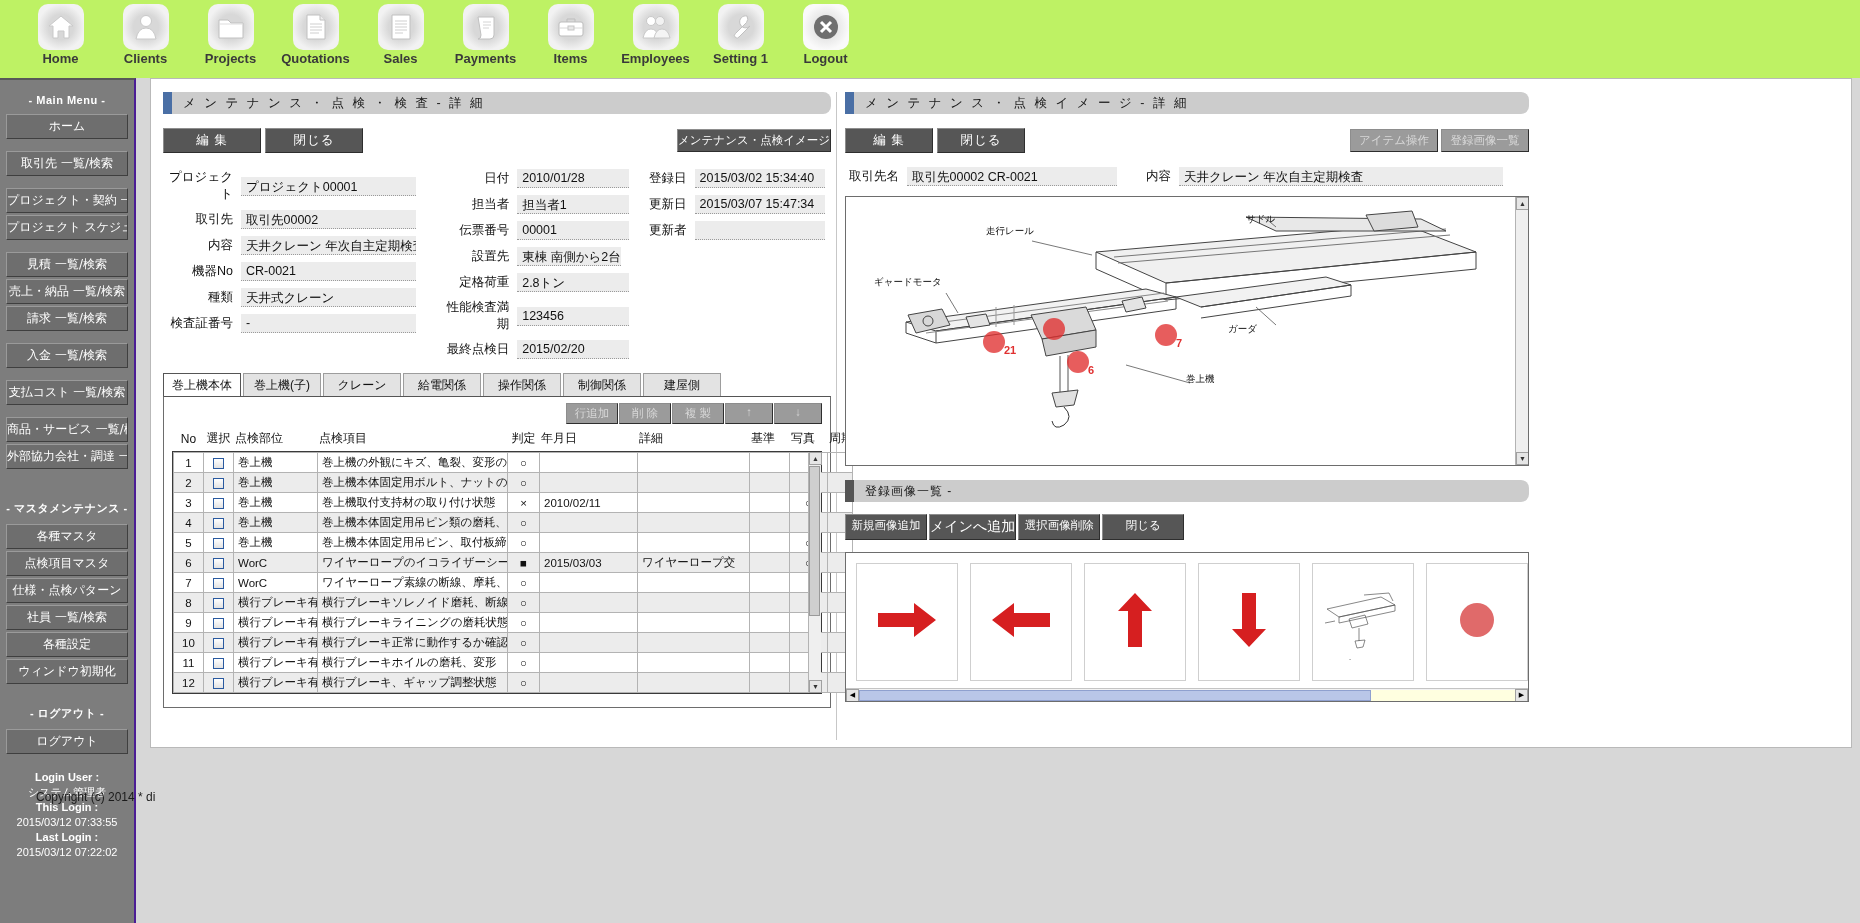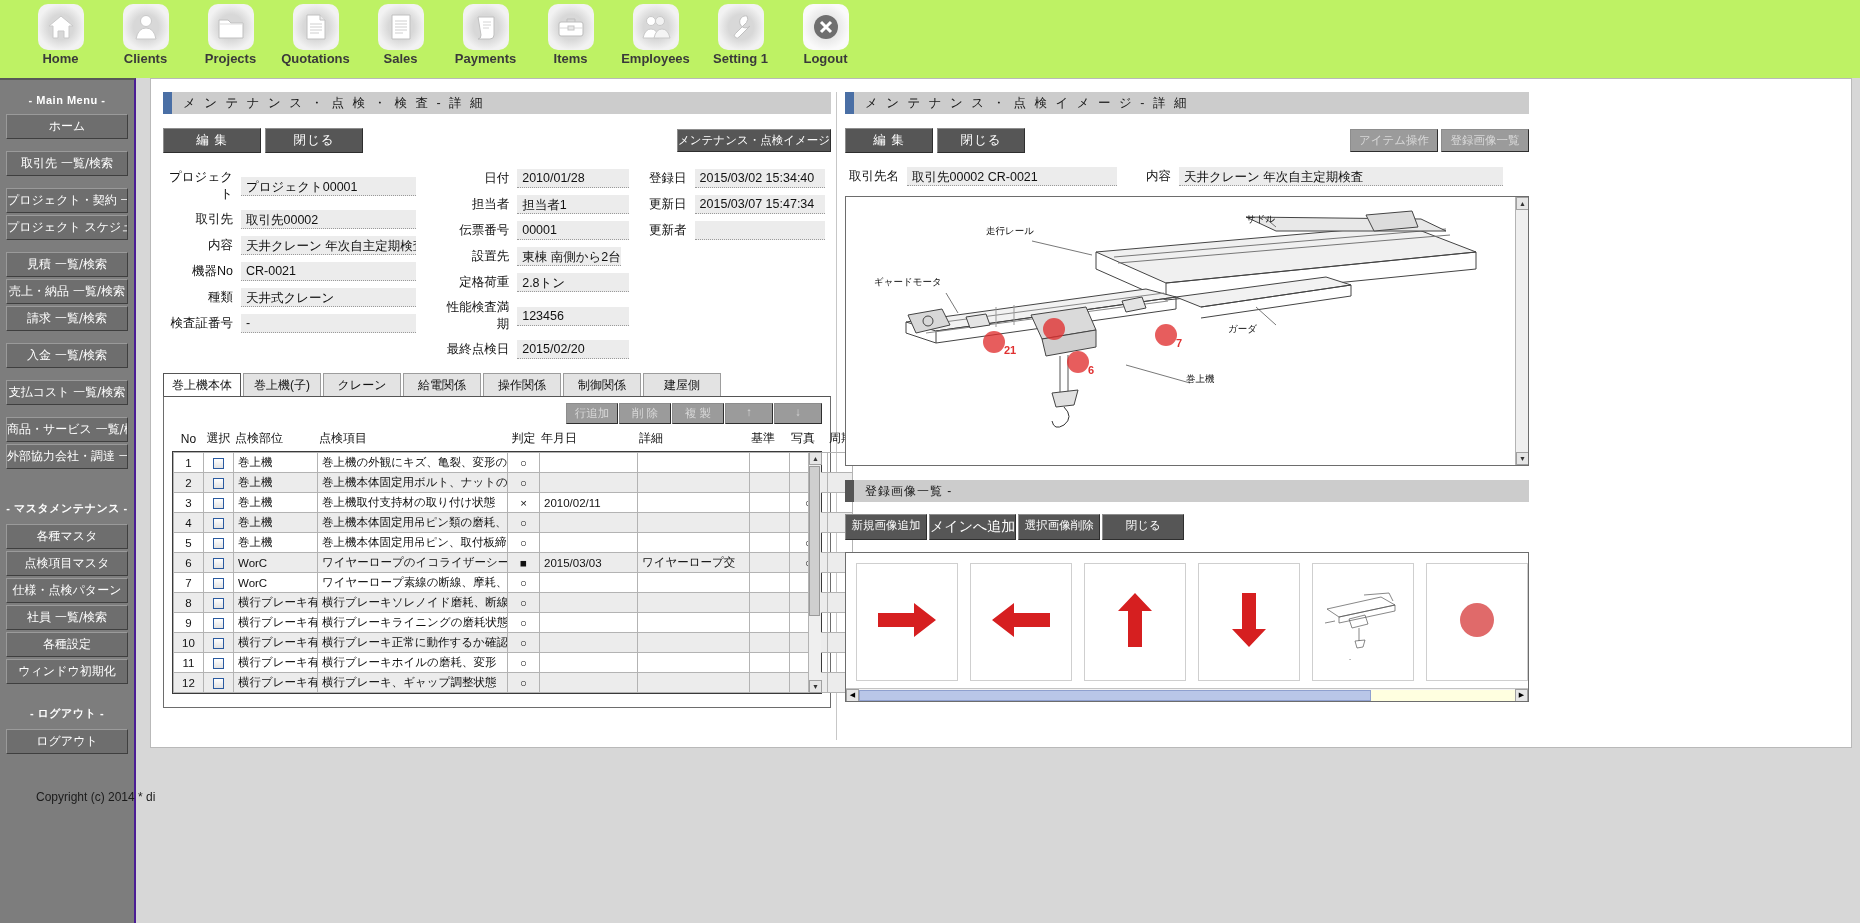--- a/index.html
+++ b/index.html
@@ -65,21 +65,21 @@
     background:#ffffff; border:1px solid #b9b9b9;
   }
   .footer-note {
     position:absolute; left:36px; top:790px; font-size:12px; color:#1b1b1b;
   }
 
   
   .sec-title {
     display:flex; align-items:center; height:22px;
     background:#cccccc; color:#1a1a1a; font-size:12.5px;
-    letter-spacing:2.5px; margin-bottom:14px;
+    letter-spacing:2.5px; margin-bottom:14px;border-radius:8px;
   }
   .sec-title .mark { width:9px; height:22px; background:#4a6fa5; margin-right:11px; }
 
   
   .dbtn {
     display:inline-block; background:#565656; color:#ffffff;
     font-size:12.5px; text-align:center; padding:3px 0; min-width:86px;
     border-top:1px solid #8d8d8d; border-left:1px solid #8d8d8d;
     border-right:1px solid #2e2e2e; border-bottom:1px solid #2e2e2e;
     cursor:pointer; letter-spacing:1px;
@@ -303,20 +303,28 @@
         <div class="sb-btn">仕様・点検パターン</div>
         <div class="sb-btn">社員 一覧/検索</div>
         <div class="sb-btn">各種設定</div>
         <div class="sb-btn">ウィンドウ初期化</div>
       </div>
     <div class="sb-gap"></div>
     <div class="sb-head">- ログアウト -</div>
     <div id="sb-logout">
         <div class="sb-btn">ログアウト</div>
       </div>
+    <div class="sb-info">
+      <div class="b">Login User :</div>
+      <div>システム管理者</div>
+      <div class="b">This Login :</div>
+      <div>2015/03/12 07:33:55</div>
+      <div class="b">Last Login :</div>
+      <div>2015/03/12 07:22:02</div>
+    </div>
   </div>
 
   <div class="content-bg"></div>
   <div class="inner-white"></div>
   <div class="vdivider"></div>
   <div class="footer-note">Copyright (c) 2014 * di</div>
 
   <div class="panel-left">
     <div class="sec-title">
       <div class="mark"></div>

